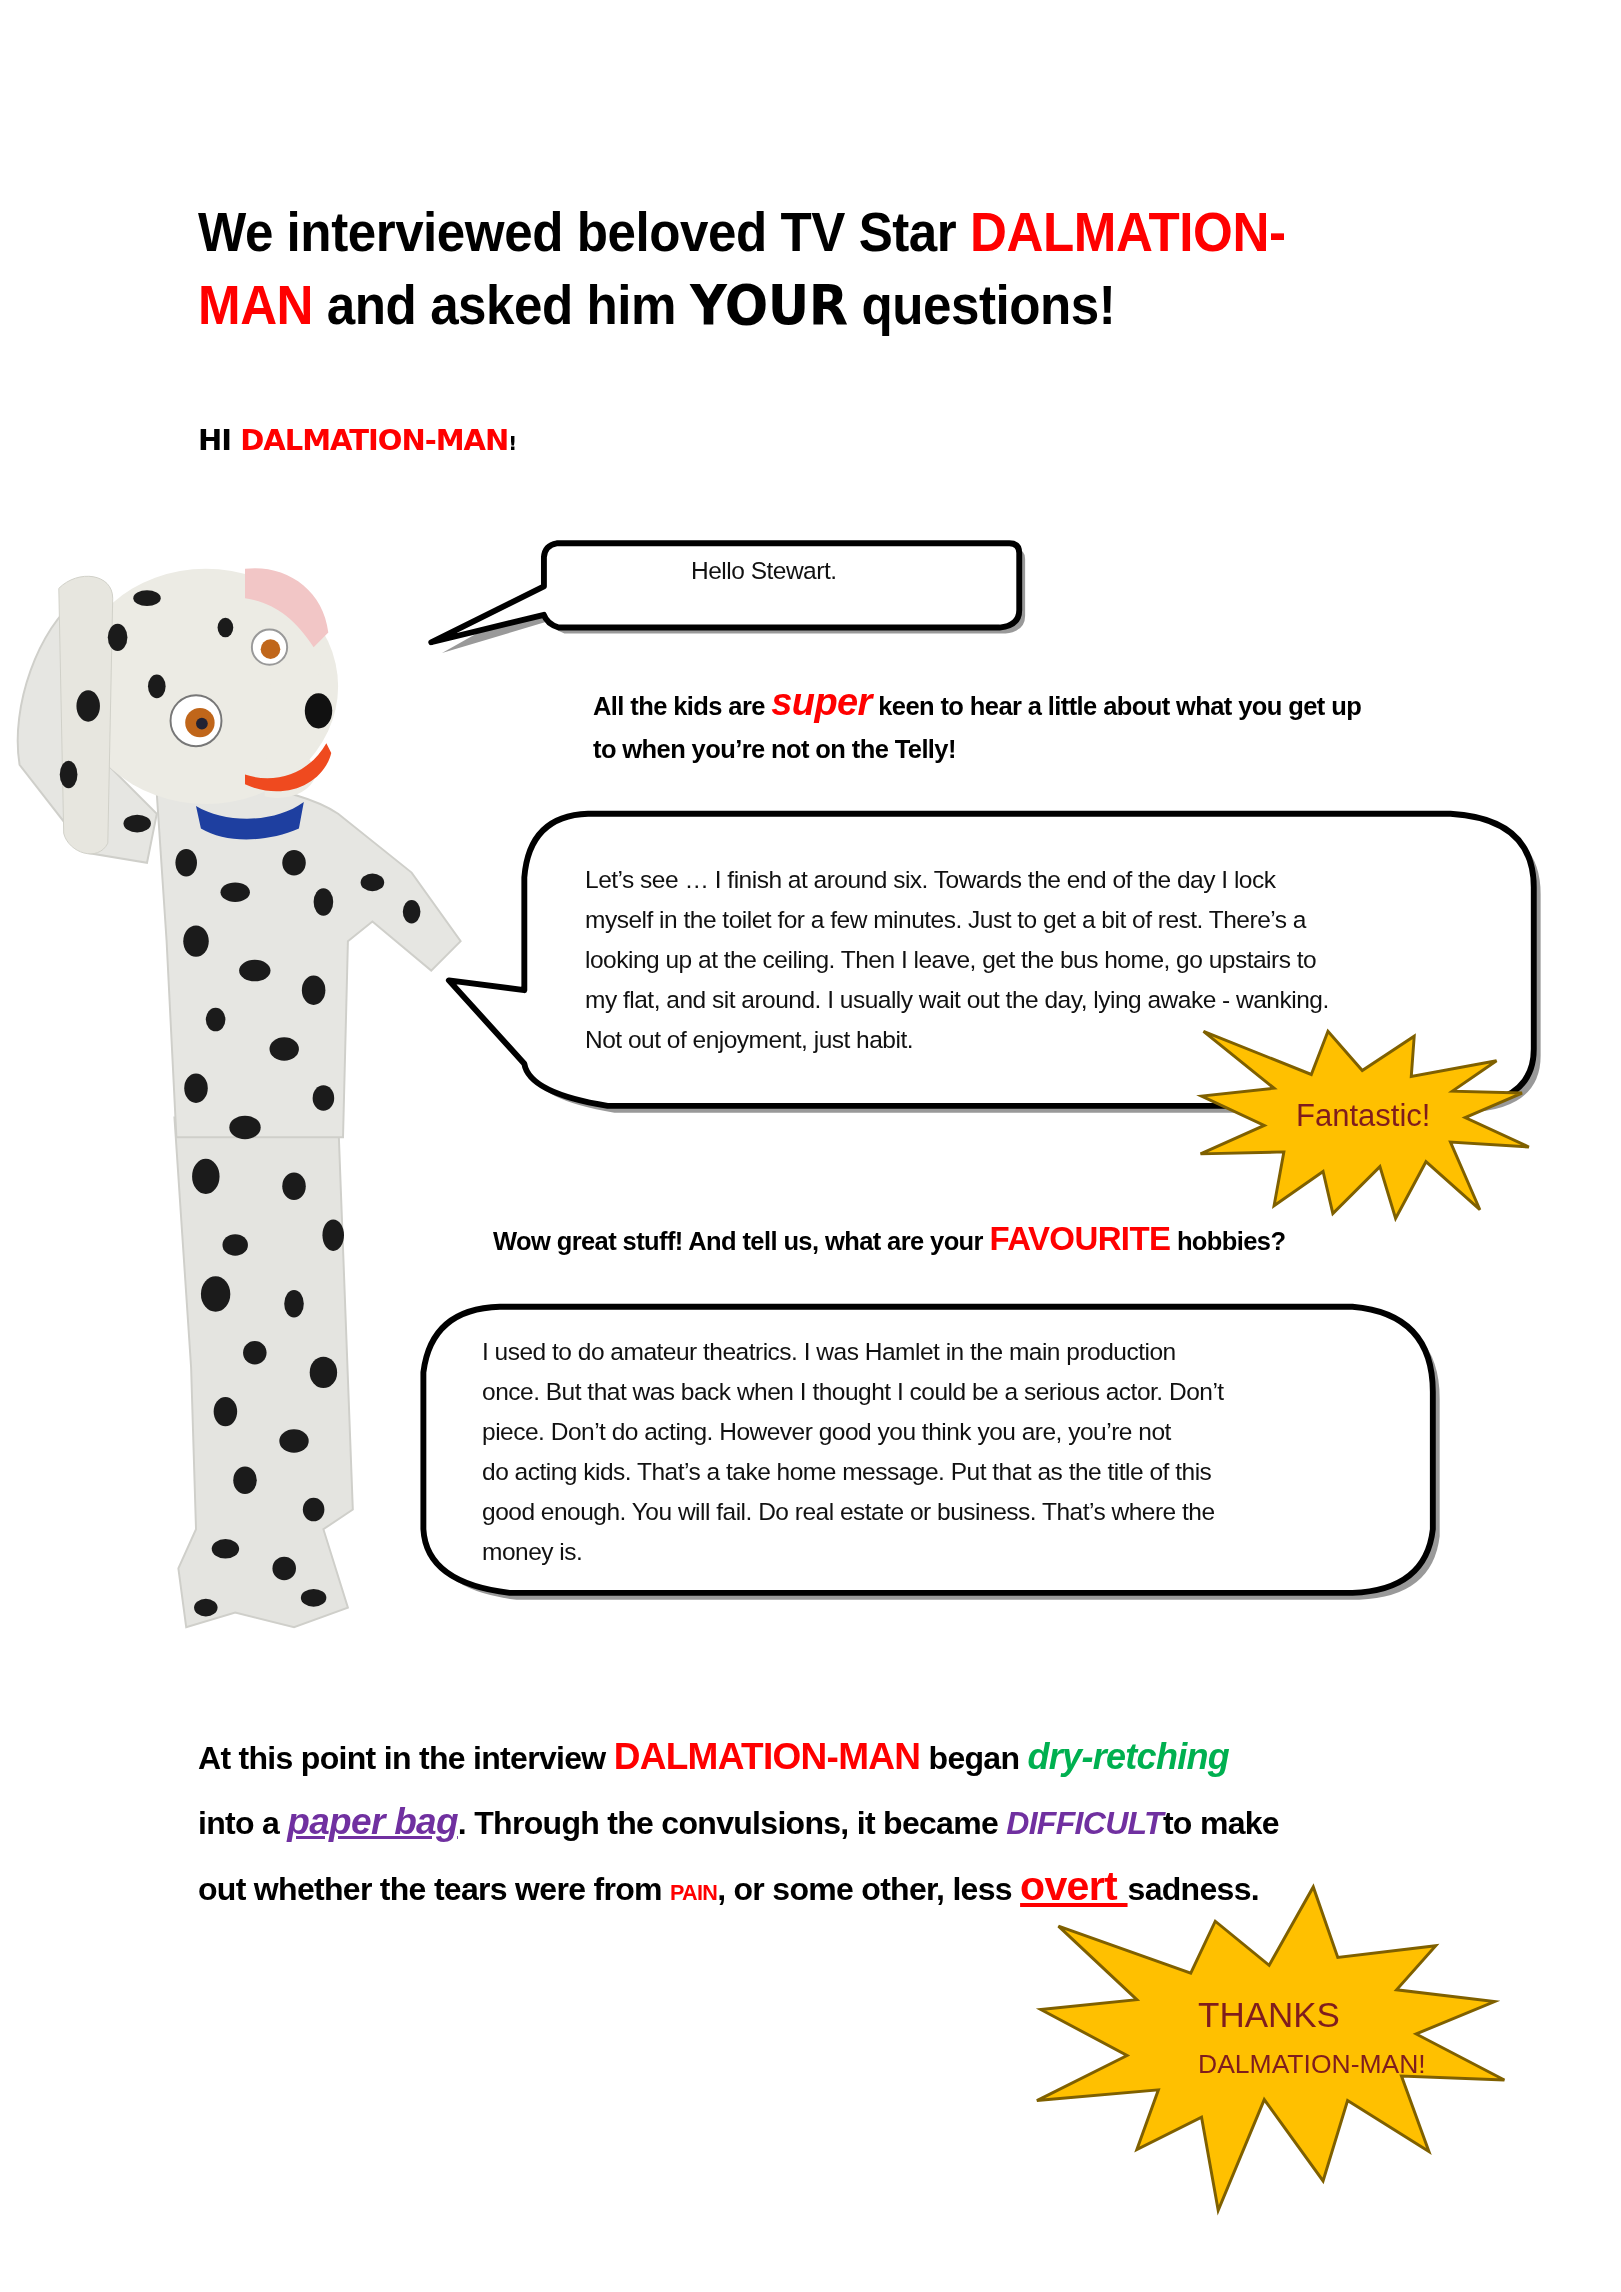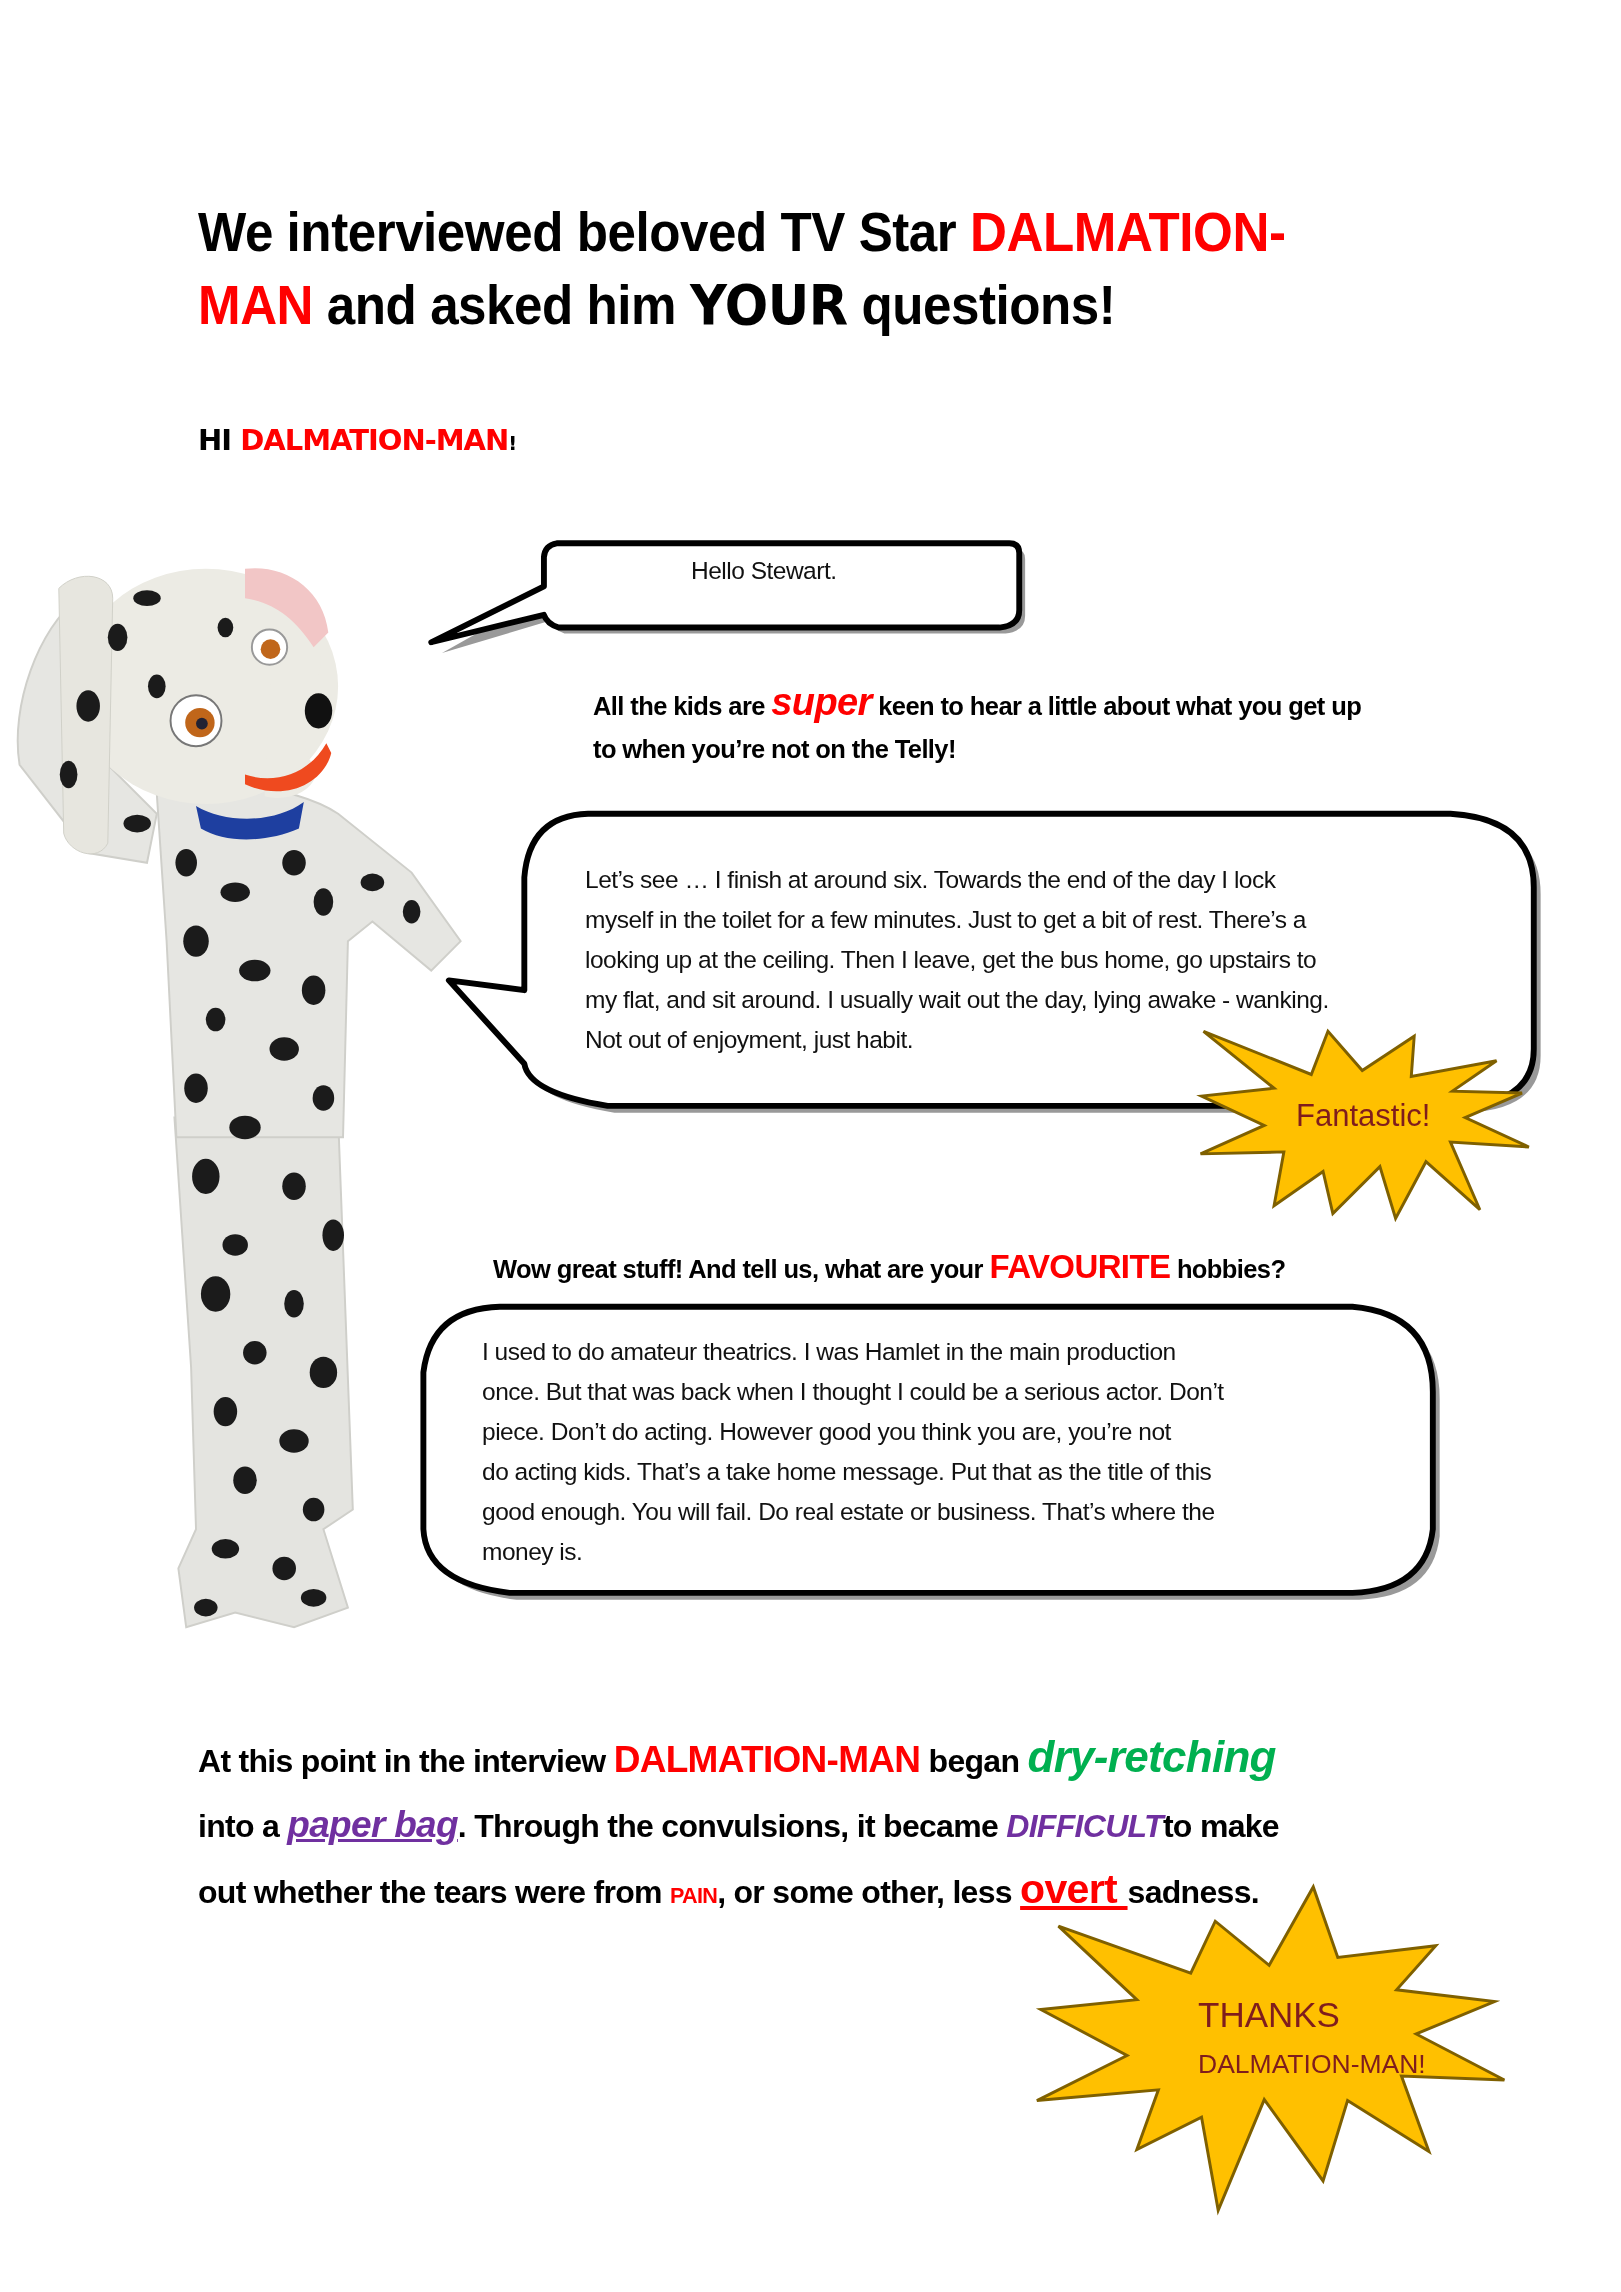--- a/index.html
+++ b/index.html
@@ -19,34 +19,34 @@
                 font-size: 29px; letter-spacing: -1px; }
     #greeting .bang { font-size: 19.6px; }
 
     
     .calibri { font-family: "Liberation Sans Narrow", "Liberation Sans", sans-serif; }
 
     #q1 { left: 593px; top: 681px; width: 882px; font-weight: bold; font-size: 25.5px;
           line-height: 43px; letter-spacing: -0.6px; }
     #q1 .super { font-size: 38px; font-style: italic; }
 
-    #q2 { left: 493px; top: 1248px; width: 882px; font-weight: bold; font-size: 25.5px;
+    #q2 { left: 493px; top: 1220px; width: 882px; font-weight: bold; font-size: 25.5px;
           letter-spacing: -0.6px; white-space: nowrap; }
     #q2 .fav { font-size: 33px; }
 
     .bubble-text { font-size: 24.5px; line-height: 40px; letter-spacing: -0.5px; color: #111; }
 
     #bubble1-text { left: 691px; top: 551px; }
     #bubble2-text { left: 585px; top: 835px; width: 902px; margin-top: 25px; }
     #bubble3-text { left: 482px; top: 1332px; width: 941px; }
 
     #outro { left: 198px; top: 1725px; width: 1274px; font-weight: bold; font-size: 32px;
              line-height: 63px; letter-spacing: -0.7px; }
     #outro .big { font-size: 37px; }
-    #outro .retch { font-size: 44px; font-style: italic; }
+    #outro .retch { font-size: 36px; font-style: italic; }
     #outro .bag { font-style: italic; text-decoration: underline; }
     #outro .diff { font-style: italic; }
     #outro .pain { font-size: 21.6px; }
     #outro .overt { font-size: 41px; text-decoration: underline; }
 
     .star-text { font-size: 29px; color: #7f1d1d; }
     #fantastic-text { left: 1296px; top: 1098px; font-size: 31px; }
     #thanks-text { left: 1198px; top: 1990px; font-size: 35px; line-height: 49px; }
     #thanks-sub { left: 1198px; top: 2049px; font-size: 26.5px; }
 

